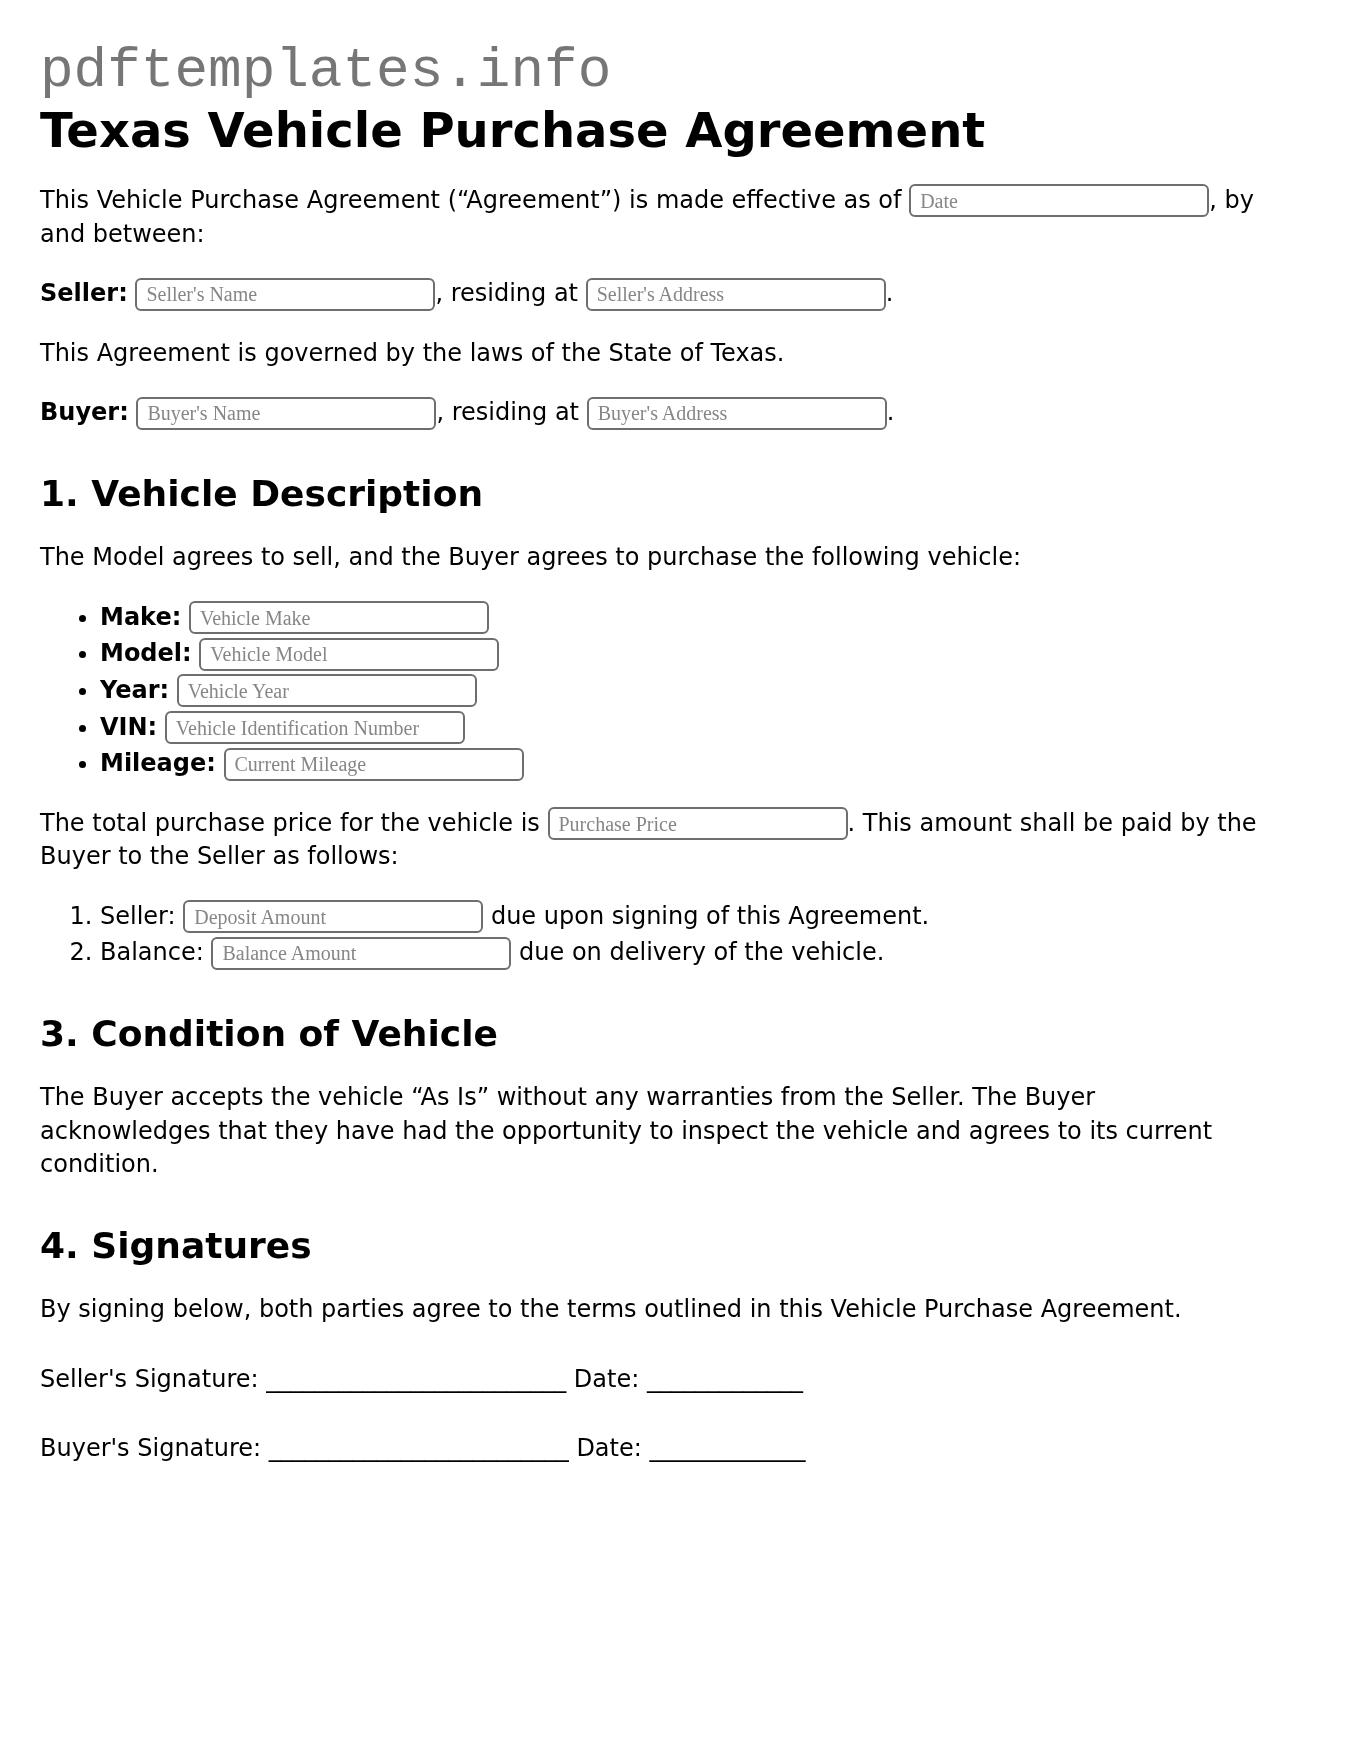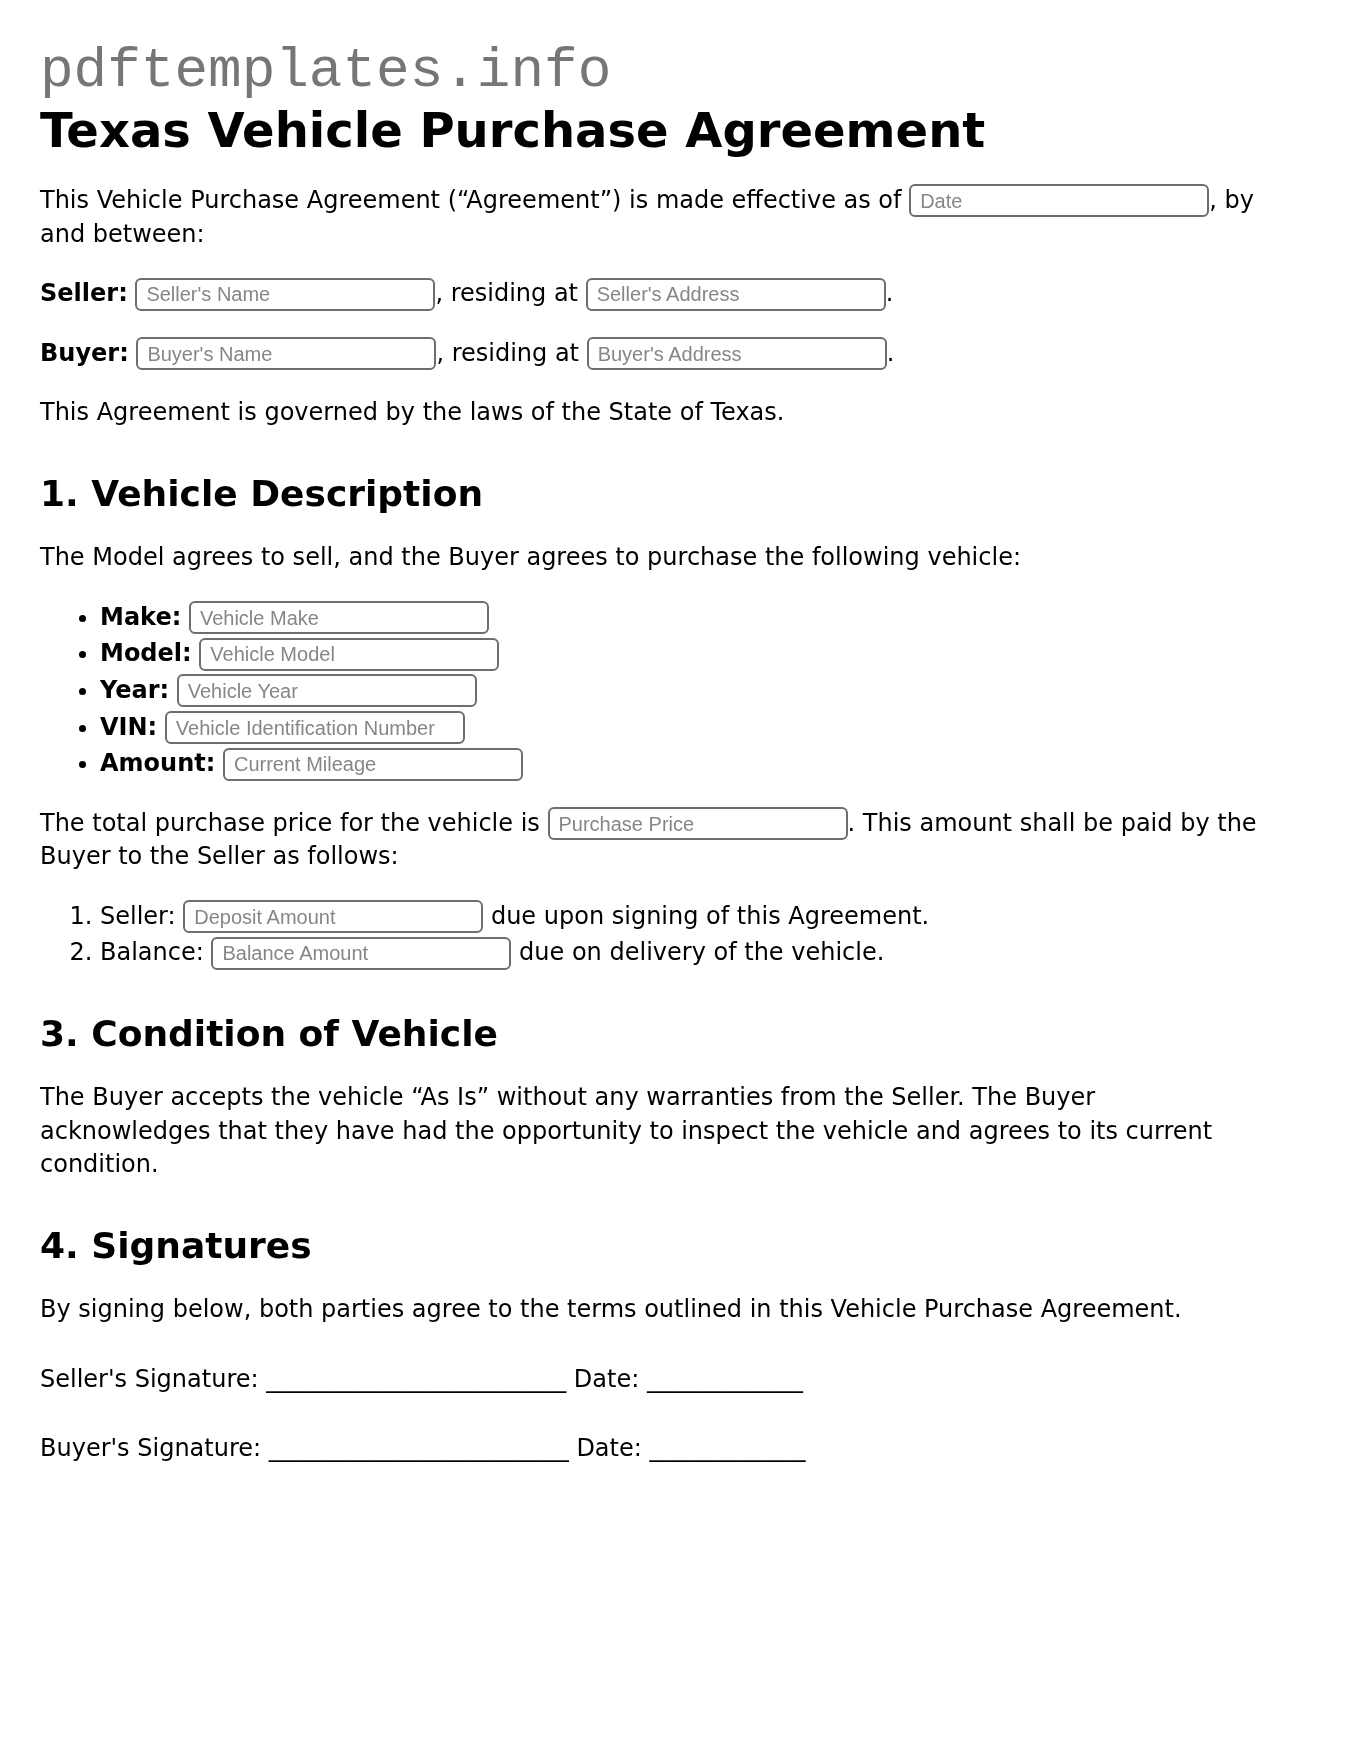--- a/index.html
+++ b/index.html
@@ -54,21 +54,21 @@
   li{margin:0 0 3px 0;}
   input[type="text"]{
     box-sizing:border-box;
     width:300px;
     height:33px;
     border:2px solid var(--input_border);
     border-radius:6px;
     padding:1px 9px 0 9px;
     background:#ffffff;
     color:var(--text);
-    font-family:Liberation Sans, sans-serif;
+    font-family:Liberation Serif, serif;
     font-size:20px;
     outline:none;
   }
   input[type="text"]::placeholder{
     color:var(--placeholder);
     opacity:1;
   }
   .w-date{width:302px;}
   .sig-row{
     font-weight:400;
@@ -87,40 +87,40 @@
 
     <h1>Texas Vehicle Purchase Agreement</h1>
 
     <p><span>This Vehicle Purchase Agreement (“Agreement”) is made effective as of</span>
       <input type="text" class="w-date" placeholder="Date" style=""><span>, by and between:</span></p>
 
     <p><strong>Seller:</strong>
       <input type="text" placeholder="Seller's Name" style=""><span>, residing at</span>
       <input type="text" placeholder="Seller's Address" style=""><span>.</span></p>
 
+    <p>This Agreement is governed by the laws of the State of Texas.</p>
+
     <p><strong>Buyer:</strong>
       <input type="text" placeholder="Buyer's Name" style=""><span>, residing at</span>
       <input type="text" placeholder="Buyer's Address" style=""><span>.</span></p>
-
-    <p>This Agreement is governed by the laws of the State of Texas.</p>
 
     <h2>1. Vehicle Description</h2>
 
     <p>The Model agrees to sell, and the Buyer agrees to purchase the following vehicle:</p>
 
     <ul>
       <li><strong>Make:</strong>
         <input type="text" placeholder="Vehicle Make" style=""></li>
       <li><strong>Model:</strong>
         <input type="text" placeholder="Vehicle Model" style=""></li>
       <li><strong>Year:</strong>
         <input type="text" placeholder="Vehicle Year" style=""></li>
       <li><strong>VIN:</strong>
         <input type="text" placeholder="Vehicle Identification Number" style=""></li>
-      <li><strong>Amount:</strong>
+      <li><strong>Mileage:</strong>
         <input type="text" placeholder="Current Mileage" style=""></li>
     </ul>
 
 
     <p><span>The total purchase price for the vehicle is</span>
       <input type="text" placeholder="Purchase Price" style=""><span>. This amount shall be paid by the Buyer to the Seller as follows:</span></p>
 
     <ol>
       <li><span>Seller:</span>
         <input type="text" placeholder="Deposit Amount" style="">

